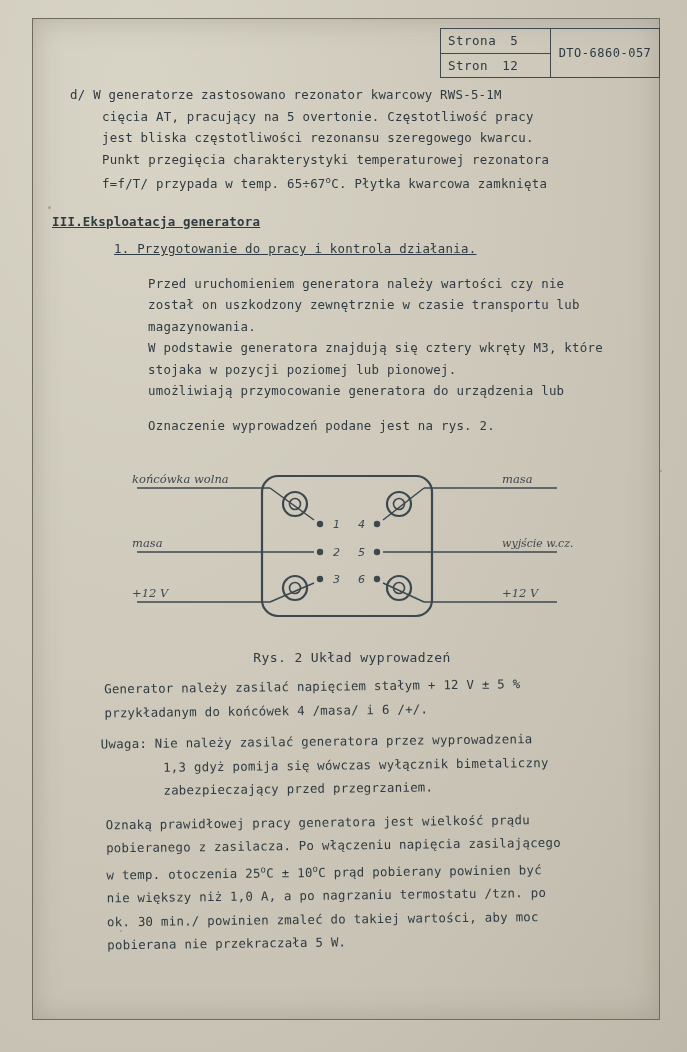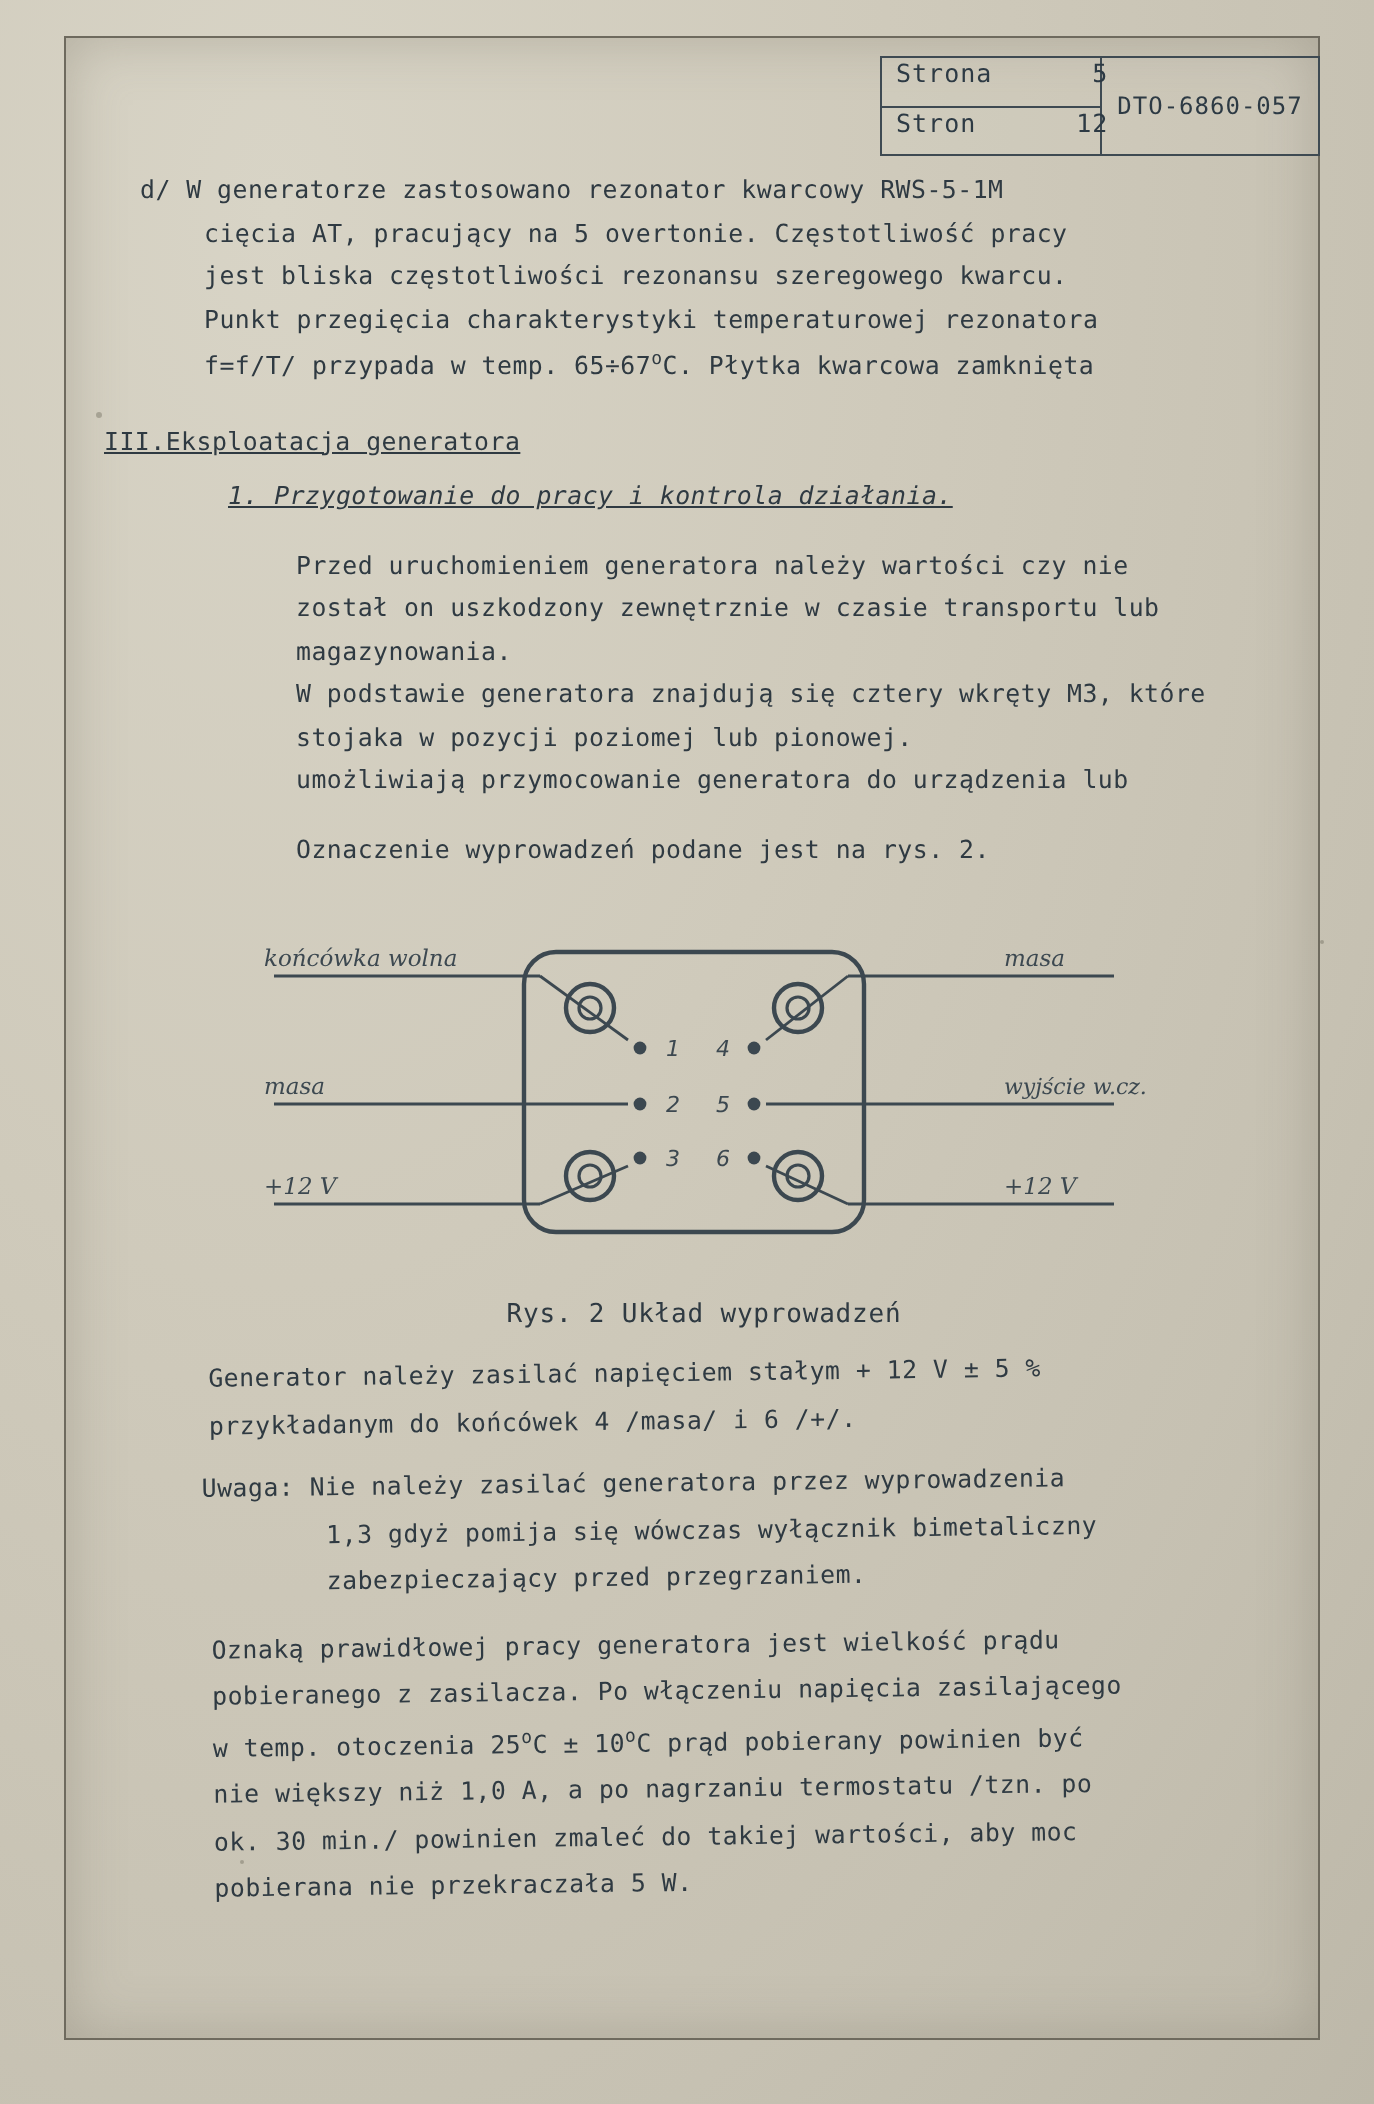--- a/index.html
+++ b/index.html
@@ -54,26 +54,25 @@
   .stamp-left {
     width: 110px;
     border-right: 1px solid #3e4a52;
     box-sizing: border-box;
     display: flex;
     flex-direction: column;
   }
   .stamp-row {
     flex: 1;
     display: flex;
-    align-items: flex-start;
+    align-items: center;
     padding-left: 7px;
     font-size: 12.5px;
     color: #2d3a44;
     letter-spacing: 0.5px;
-    gap: 36px;
   }
   .stamp-row:first-child {
     border-bottom: 1px solid #3e4a52;
   }
   .stamp-row .num {
     margin-left: 14px;
   }
   .stamp-right {
     flex: 1;
     display: flex;
@@ -90,24 +89,24 @@
     top: 84px;
     width: 600px;
     color: #2f3a42;
     font-size: 12.4px;
     line-height: 21.5px;
     letter-spacing: 0.25px;
   }
   .para {
     margin-bottom: 0px;
   }
-  .ind-0 { margin-left: 0px; }
+  .ind-0 { margin-left: 0px; font-weight: bold; }
   .ind-1 { margin-left: 18px; }
   .ind-2 { margin-left: 50px; }
-  .ind-3 { margin-left: 62px; font-style: italic; }
+  .ind-3 { margin-left: 62px; }
   .ind-4 { margin-left: 96px; }
   .sect {
     margin-top: 16px;
     margin-bottom: 6px;
   }
   .u { text-decoration: underline; }
   .sup { font-size: 9px; vertical-align: super; }
   .blk { margin-top: 13px; }
   
   .figure {

